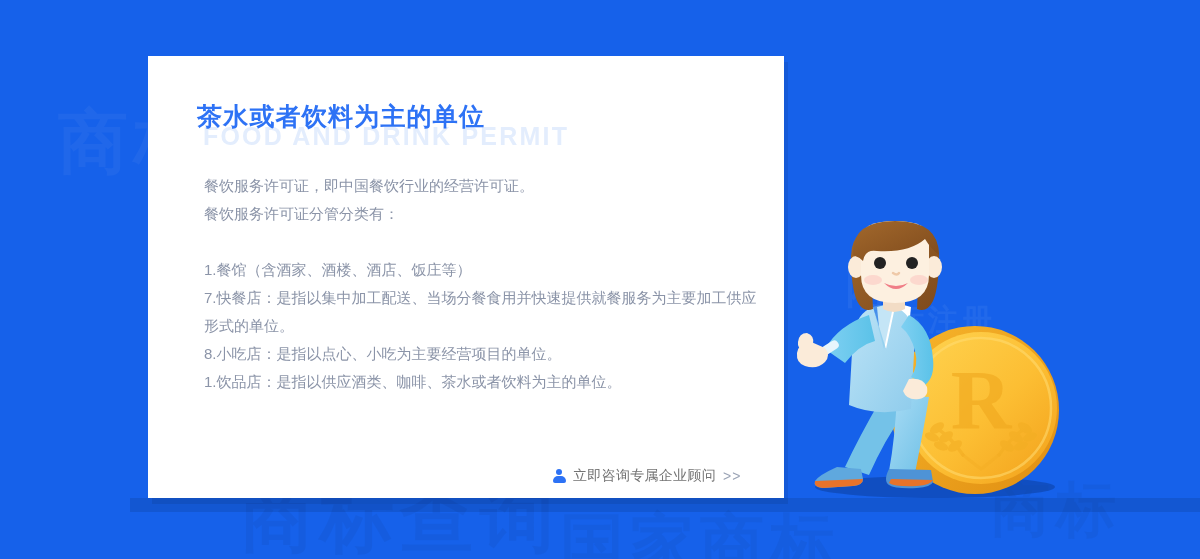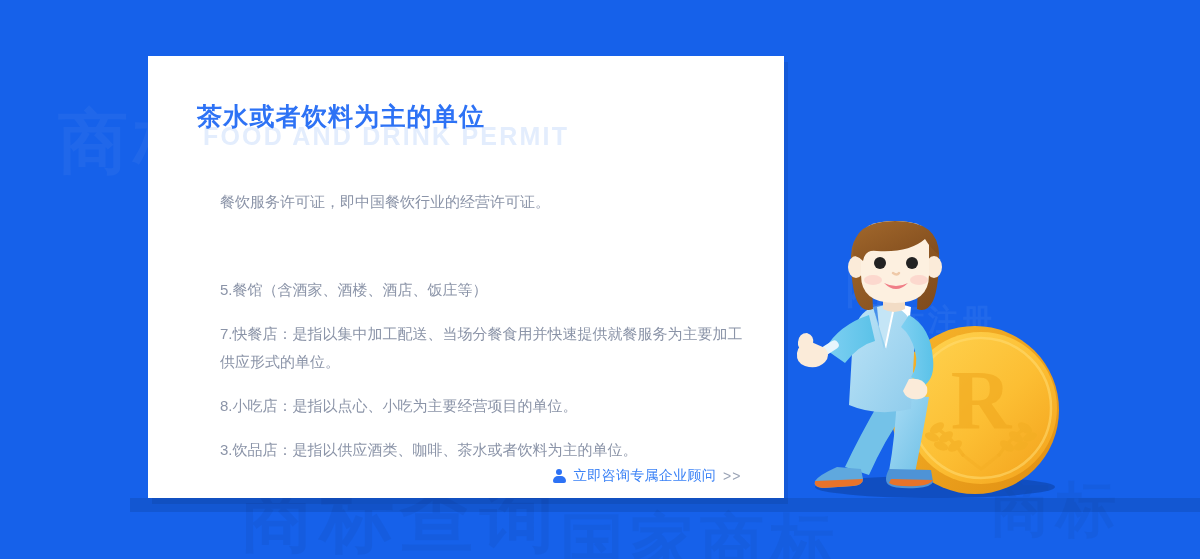--- a/index.html
+++ b/index.html
@@ -100,21 +100,21 @@
   
   .body-copy {
     position: absolute;
     left: 40px;
     top: 100px;
     width: 560px;
     color: #8B94A8;
     font-size: 15px;
     line-height: 28px;
   }
-  .body-copy p { margin: 16px; }
+  .body-copy p { margin: 0; }
   .body-copy p.gap { height: 28px; }
 
   
   .cta {
     position: absolute;
     left: 388px;
     top: 395px;
     display: flex;
     align-items: center;
     gap: 7px;
@@ -136,21 +136,21 @@
   }
   .cta-icon .body {
     position: absolute;
     left: 0.5px; top: 7.5px;
     width: 13px; height: 7px;
     border-radius: 5px 5px 2px 2px;
     background: #2D72F5;
   }
   .cta-text {
     font-size: 14px;
-    color: #3b82f6;
+    color: #737373;
     letter-spacing: 0.3px;
     text-align: center;
   }
   .cta-arrows {
     font-size: 14px;
     color: #9AA3B5;
     letter-spacing: 1px;
     font-family: "Liberation Sans", sans-serif;
   }
 
@@ -180,25 +180,26 @@
 <div class="card">
   <div class="card-inner">
 
     <div class="title-block">
       <div class="title-sub">FOOD AND DRINK PERMIT</div>
       <div class="title-main">茶水或者饮料为主的单位</div>
     </div>
 
     <div class="body-copy">
       <p>餐饮服务许可证，即中国餐饮行业的经营许可证。</p>
+      <p>餐饮服务许可证分管分类有：</p>
       <p class="gap"></p>
-      <p>5.餐馆（含酒家、酒楼、酒店、饭庄等）</p>
+      <p>1.餐馆（含酒家、酒楼、酒店、饭庄等）</p>
       <p>7.快餐店：是指以集中加工配送、当场分餐食用并快速提供就餐服务为主要加工供应形式的单位。</p>
       <p>8.小吃店：是指以点心、小吃为主要经营项目的单位。</p>
-      <p>3.饮品店：是指以供应酒类、咖啡、茶水或者饮料为主的单位。</p>
+      <p>1.饮品店：是指以供应酒类、咖啡、茶水或者饮料为主的单位。</p>
     </div>
 
     <div class="cta">
       <span class="cta-icon">
         <span class="head"></span>
           <span class="body"></span>
       </span>
       <span class="cta-text">立即咨询专属企业顾问</span>
       <span class="cta-arrows">&gt;&gt;</span>
     </div>

